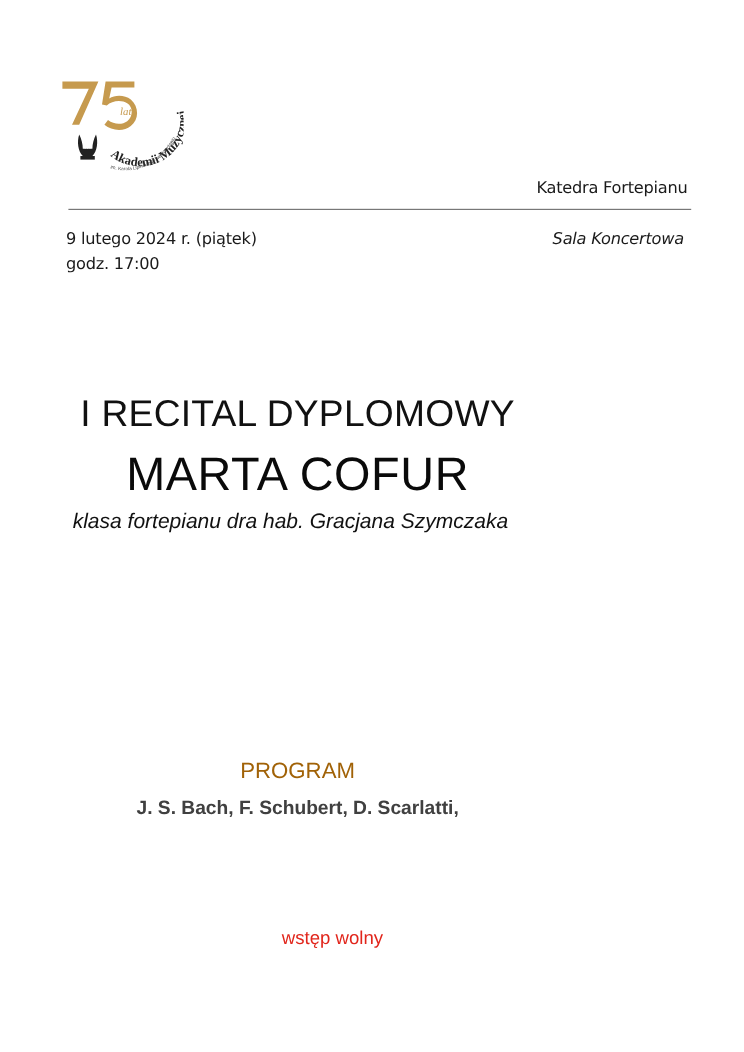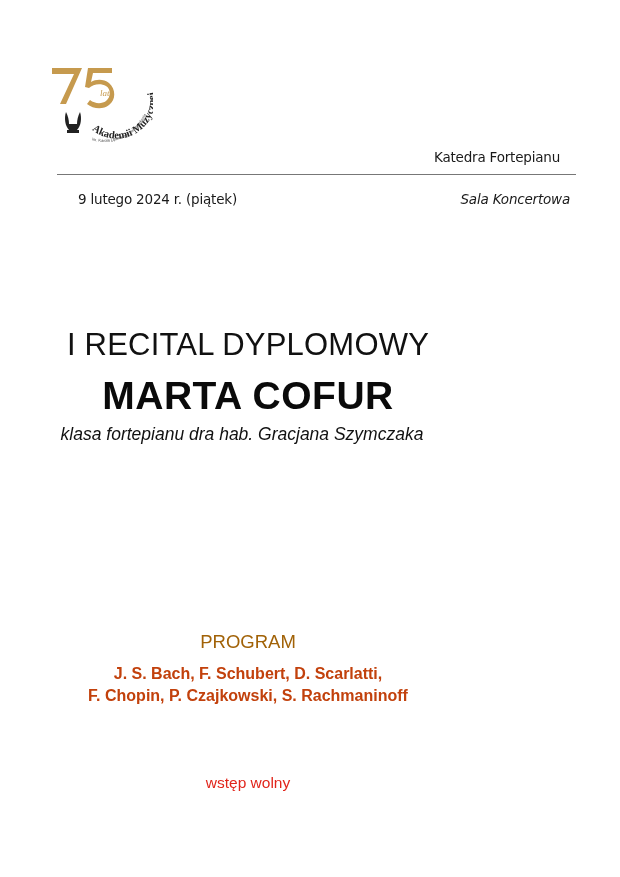--- a/index.html
+++ b/index.html
@@ -3,31 +3,31 @@
   <meta charset="utf-8">
   <style>
     html, body { margin: 0; padding: 0; background: #ffffff; }
     body {
       width: 620px; height: 877px; position: relative; overflow: hidden;
       font-family: "Liberation Sans", sans-serif; color: #111;
     }
     .abs { position: absolute; }
     .logo { left: 48px; top: 42px; width: 105px; height: 100px; }
     .calibri { font-family: "DejaVu Sans", sans-serif; font-size: 13.5px; color: #1a1a1a; letter-spacing: -0.2px; }
-    .dept { right: 60px; top: 149px; text-align: center; }
+    .dept { right: 47px; top: 149px; text-align: center; }
     .rule { left: 57px; top: 174px; width: 519px; height: 0; border-top: 1px solid #777; }
-    .date-block { left: 78px; top: 189px; line-height: 21px; }
+    .date-block { left: 55px; top: 189px; line-height: 21px; }
     .venue-block { right: 50px; top: 189px; text-align: right; line-height: 21px; font-style: italic; }
     .center { left: 0; width: 496px; text-align: center; }
     .title { top: 327px; font-size: 31px; letter-spacing: 0.2px; color: #111; }
-    .name { top: 374px; font-size: 39px; font-weight: bold; letter-spacing: 0.5px; color: #0a0a0a; }
+    .name { top: 374px; font-size: 39px; font-weight: normal; letter-spacing: 0.5px; color: #0a0a0a; }
     .klasa { top: 424px; font-size: 17.5px; font-style: italic; color: #111; left: -6px; }
     .program { top: 631px; font-size: 18.5px; color: #a16207; }
-    .composers { top: 663px; font-size: 16px; font-weight: bold; line-height: 22px; color: #c2410c; }
-    .entry { top: 774px; font-size: 15.5px; color: #e1251b; }
+    .composers { top: 663px; font-size: 16px; font-weight: bold; line-height: 22px; color: #404040; }
+    .entry { top: 774px; font-size: 15.5px; color: #e1251b; padding-left: 29px; }
   </style>
 </head>
 <body>
 
 <div class="abs logo">
   <svg width="105" height="100" viewBox="0 0 105 100">
     <defs>
       <path id="arcTop" d="M 52 22 A 30 30 0 0 1 88 66" fill="none"></path>
       <path id="arcMain" d="M 42 86 A 38 38 0 0 0 95 30" fill="none"></path>
       <path id="arcSub" d="M 40 97 A 46 46 0 0 0 100 40" fill="none"></path>
@@ -53,29 +53,29 @@
       <line x1="11" y1="5" x2="11" y2="12" stroke="#fff" stroke-width="0.6"></line>
     </g>
   </svg>
 </div>
 
 <div class="abs calibri dept">Katedra Fortepianu</div>
 <div class="abs rule"></div>
 
 <div class="abs calibri date-block">
   <div>9 lutego 2024 r. (piątek)</div>
+  <div>godz. 17:00</div>
 </div>
 
 <div class="abs calibri venue-block">
   <div>Sala Koncertowa</div>
 </div>
 
 <div class="abs center title">I RECITAL DYPLOMOWY</div>
 <div class="abs center name">MARTA COFUR</div>
 <div class="abs center klasa">klasa fortepianu dra hab. Gracjana Szymczaka</div>
 
 <div class="abs center program">PROGRAM</div>
 <div class="abs center composers">
   <div>J. S. Bach, F. Schubert, D. Scarlatti,</div>
-  <div>F. Chopin, P. Czajkowski, S. Rachmaninoff</div>
 </div>
 
 <div class="abs center entry">wstęp wolny</div>
 
 </body></html>

